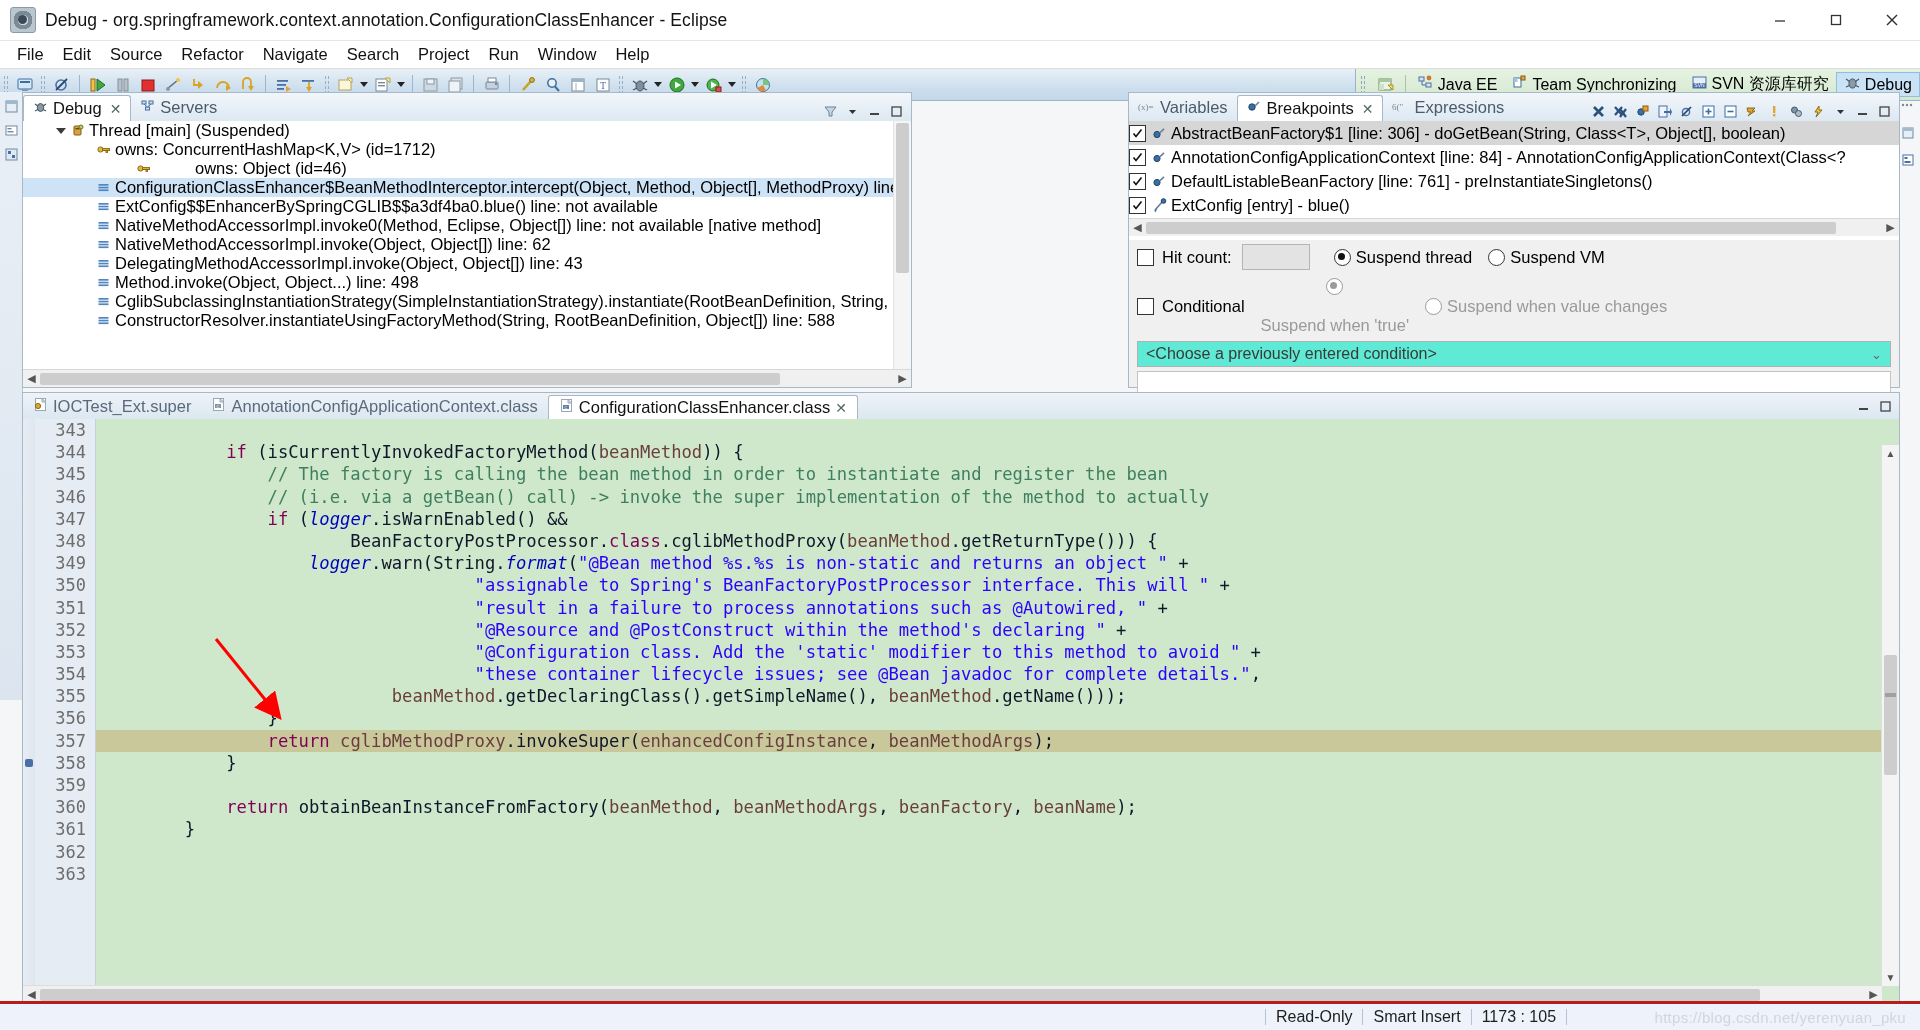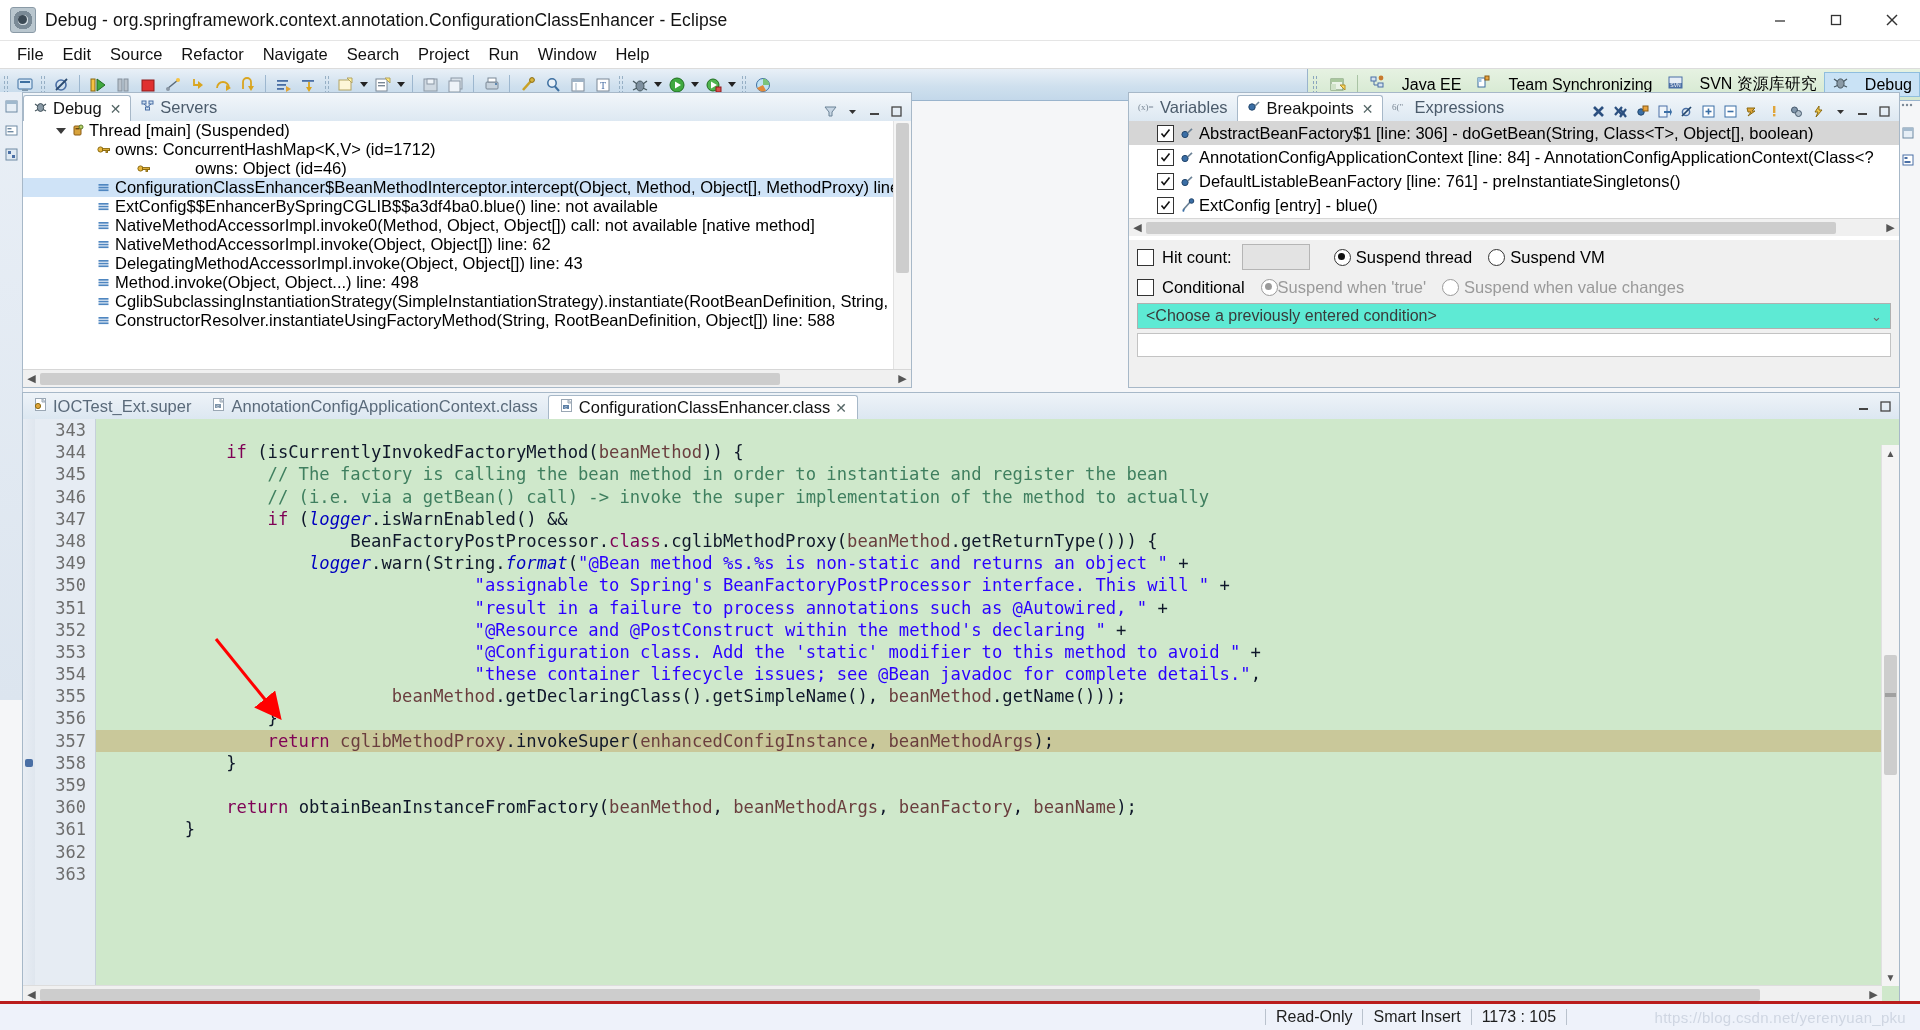--- a/index.html
+++ b/index.html
@@ -44,21 +44,21 @@
   .tb-arrow i{border-left:4px solid transparent;border-right:4px solid transparent;
               border-top:5px solid #222;display:block;}
 
   .quick-access{position:absolute;right:360px;top:4px;width:110px;height:22px;
      background:#fff;border:1px solid #7a7a7a;font-size:15.5px;color:#555;
      display:flex;align-items:center;padding:0 5px;}
   .persp-bar{position:absolute;right:0;top:0;height:31px;display:flex;align-items:center;
      background:linear-gradient(#e6f2e2,#d4e8cf);border-left:1px solid #9ab4cd;padding-left:4px;}
   .persp-grip{width:6px;height:20px;margin-right:4px;
      background-image:radial-gradient(#8ba6bd 40%,transparent 41%);background-size:3px 5px;}
-  .persp-item{display:flex;align-items:center;gap:16px;padding:3px 7px;font-size:16px;height:25px;
+  .persp-item{display:flex;align-items:center;gap:4px;padding:3px 7px;font-size:16px;height:25px;
      box-sizing:border-box;}
   .persp-item.active{background:#c9e2f5;border:1px solid #8fbede;}
   .persp-sep{width:1px;height:20px;background:#a9c3a4;margin:0 4px;}
 
   
   .panel{position:absolute;background:#fff;border:1px solid #a7b8c8;box-sizing:border-box;}
   .panel-tabs{height:28px;background:linear-gradient(#f2f6fa,#dde8f2);display:flex;align-items:flex-end;
      border-bottom:1px solid #a7b8c8;position:relative;}
   .ptab{display:flex;align-items:center;gap:5px;height:27px;padding:0 9px;font-size:16.5px;
      color:#4b5b6b;box-sizing:border-box;}
@@ -80,21 +80,21 @@
   .hscroll{position:absolute;left:0;right:0;bottom:0;height:17px;background:#f0f0f0;
      border-top:1px solid #d7d7d7;display:flex;align-items:center;}
   .hs-arrow{width:17px;height:16px;display:flex;align-items:center;justify-content:center;font-size:11px;color:#555;}
   .hs-track{flex:1;height:16px;position:relative;background:#f0f0f0;}
   .hs-thumb{position:absolute;top:2px;height:12px;background:#cdcdcd;border-radius:2px;}
   .vscroll{position:absolute;right:0;top:28px;bottom:18px;width:17px;background:#f5f5f5;border-left:1px solid #e2e2e2;}
   .vs-thumb{position:absolute;left:2px;width:13px;background:#cdcdcd;border-radius:2px;}
 
   
   .bplist{position:absolute;left:0;right:0;top:28px;height:97px;overflow:hidden;}
-  .bprow{height:24px;display:flex;align-items:center;font-size:16.5px;white-space:nowrap;padding-left:28px;}
+  .bprow{height:24px;display:flex;align-items:center;font-size:16.5px;white-space:nowrap;padding-left:0;}
   .bprow.sel{background:#d6d6d6;}
   .cbx{width:15px;height:15px;border:1px solid #333;background:#fff;flex:none;margin-right:5px;
      display:flex;align-items:center;justify-content:center;}
   .cbx svg{display:block;}
 
   .bp-props{position:absolute;left:0;right:0;top:147px;bottom:0;background:#f0f0f0;}
   .bp-row{display:flex;align-items:center;gap:8px;padding:4px 8px;font-size:16.5px;}
   .cbx2{width:15px;height:15px;border:1px solid #333;background:#fff;flex:none;}
   .radio{width:15px;height:15px;border-radius:50%;border:1px solid #333;background:#fff;flex:none;
      display:inline-block;position:relative;vertical-align:-2px;}
@@ -579,21 +579,21 @@
         </div>
         <div class="tnode" style="padding-left: 56px;">
           <span class="tw"></span>
           <span class="ic">
             <svg width="15" height="15" viewBox="0 0 15 15">
               <rect x="2.5" y="4" width="10" height="1.7" fill="#4f86c0"></rect>
               <rect x="2.5" y="6.7" width="10" height="1.7" fill="#4f86c0"></rect>
               <rect x="2.5" y="9.4" width="10" height="1.7" fill="#4f86c0"></rect>
             </svg>
           </span>
-          <span>NativeMethodAccessorImpl.invoke0(Method, Object, Object[]) call: not available [native method]</span>
+          <span>NativeMethodAccessorImpl.invoke0(Method, Eclipse, Object[]) line: not available [native method]</span>
         </div>
         <div class="tnode" style="padding-left: 56px;">
           <span class="tw"></span>
           <span class="ic">
             <svg width="15" height="15" viewBox="0 0 15 15">
               <rect x="2.5" y="4" width="10" height="1.7" fill="#4f86c0"></rect>
               <rect x="2.5" y="6.7" width="10" height="1.7" fill="#4f86c0"></rect>
               <rect x="2.5" y="9.4" width="10" height="1.7" fill="#4f86c0"></rect>
             </svg>
           </span>
@@ -850,21 +850,21 @@
           <span>Suspend thread</span>
         </span>
         <span style="display:inline-flex;align-items:center;gap:5px;margin-left:8px;">
           <span class="radio"></span>
           <span>Suspend VM</span>
         </span>
       </div>
       <div class="bp-row">
         <span class="cbx2"></span>
         <span>Conditional</span>
-        <span style="display:inline-flex;align-items:center;gap:0;margin-left:8px;">
+        <span style="display:inline-flex;align-items:center;gap:21px;margin-left:8px;flex-direction:column;">
           <span class="radio dis on"></span>
           <span class="dis-txt">Suspend when 'true'</span>
         </span>
         <span style="display:inline-flex;align-items:center;gap:5px;margin-left:8px;">
           <span class="radio dis"></span>
           <span class="dis-txt">Suspend when value changes</span>
         </span>
       </div>
       <div class="combo">
         <span>&lt;Choose a previously entered condition&gt;</span>

